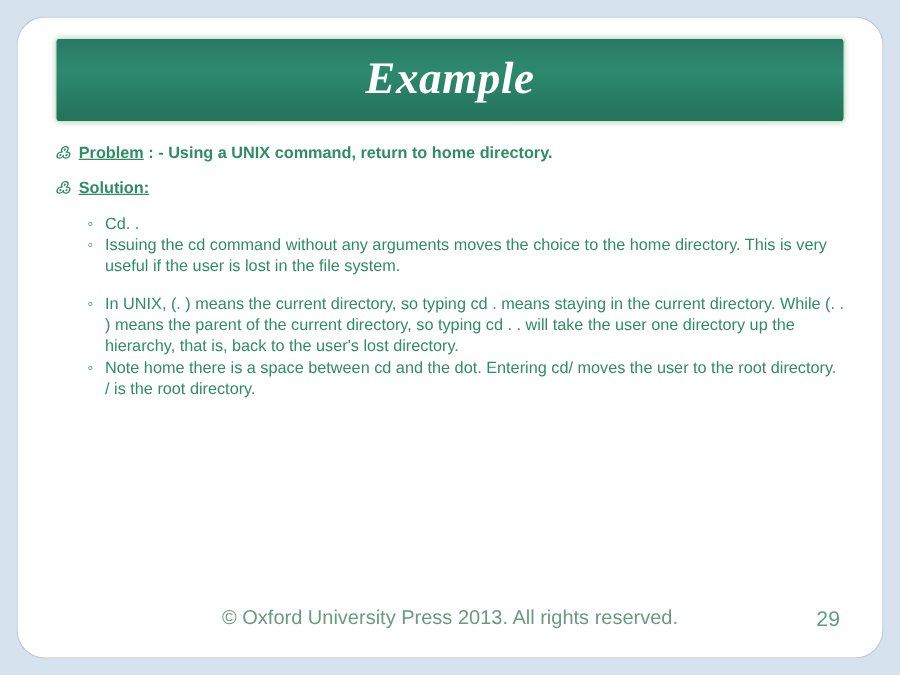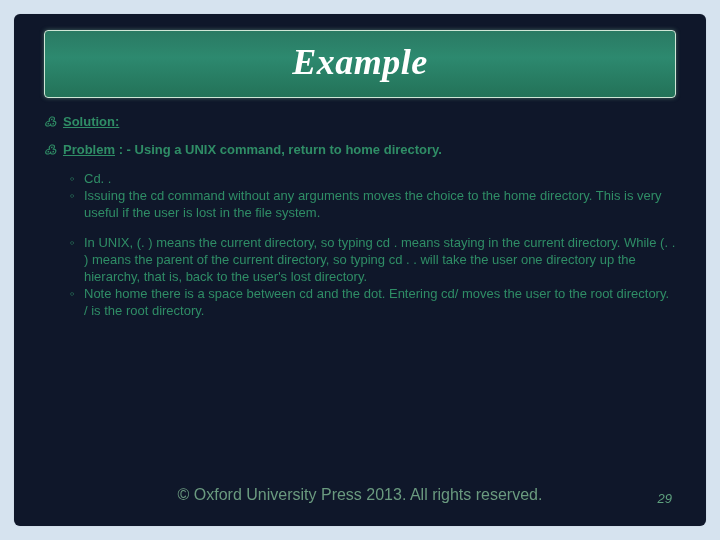--- a/index.html
+++ b/index.html
@@ -10,22 +10,22 @@
     font-family: Verdana, Geneva, sans-serif;
     overflow: hidden;
     position: relative;
   }
   .slide {
     position: absolute;
     top: 14px;
     left: 14px;
     right: 14px;
     bottom: 14px;
-    background: #0f172a;
-    border-radius: 6px;
+    background: #ffffff;
+    border-radius: 22px;
     padding: 16px 30px 0 30px;
     box-shadow: 0 0 1px rgba(0,0,0,0.2);
   }
   .title-bar {
     background: linear-gradient(to bottom, #2a7a63 0%, #2d896f 40%, #237258 100%);
     border: 1px solid #cfe6d6;
     border-radius: 4px;
     box-shadow: 0 0 4px rgba(120,180,150,0.5);
     padding: 10px 0 14px 0;
     text-align: center;
@@ -89,44 +89,43 @@
     right: 0;
     text-align: center;
     color: #6a9a7f;
     font-size: 16px;
   }
   .pagenum {
     position: absolute;
     bottom: 20px;
     right: 34px;
     color: #5ea07e;
-    font-size: 13px;
-    font-style: italic;
+    font-size: 17px;
   }
 </style>
 </head>
 <body>
 
 <div class="slide">
 
   <div class="title-bar">
     <h1>Example</h1>
   </div>
 
   <div class="content">
 
     <div class="top-item">
       <span class="arrow">߷</span>
-      <span class="solution-label">Solution:</span>
+      <span class="problem-label">Problem</span>
+      <span class="problem-text"> : - Using a UNIX command, return to home directory.</span>
     </div>
 
     <div class="top-item">
       <span class="arrow">߷</span>
-      <span class="problem-label">Problem</span>
-      <span class="problem-text"> : - Using a UNIX command, return to home directory.</span>
+      <span class="solution-label">Solution:</span>
     </div>
 
     <div class="sublist">
       <div class="subitem">
         <span class="bullet">◦</span>
         <span class="text">Cd. .</span>
       </div>
       <div class="subitem">
         <span class="bullet">◦</span>
         <span class="text">Issuing the cd command without any arguments moves the choice to the home directory. This is very useful if the user is lost in the file system.</span>

